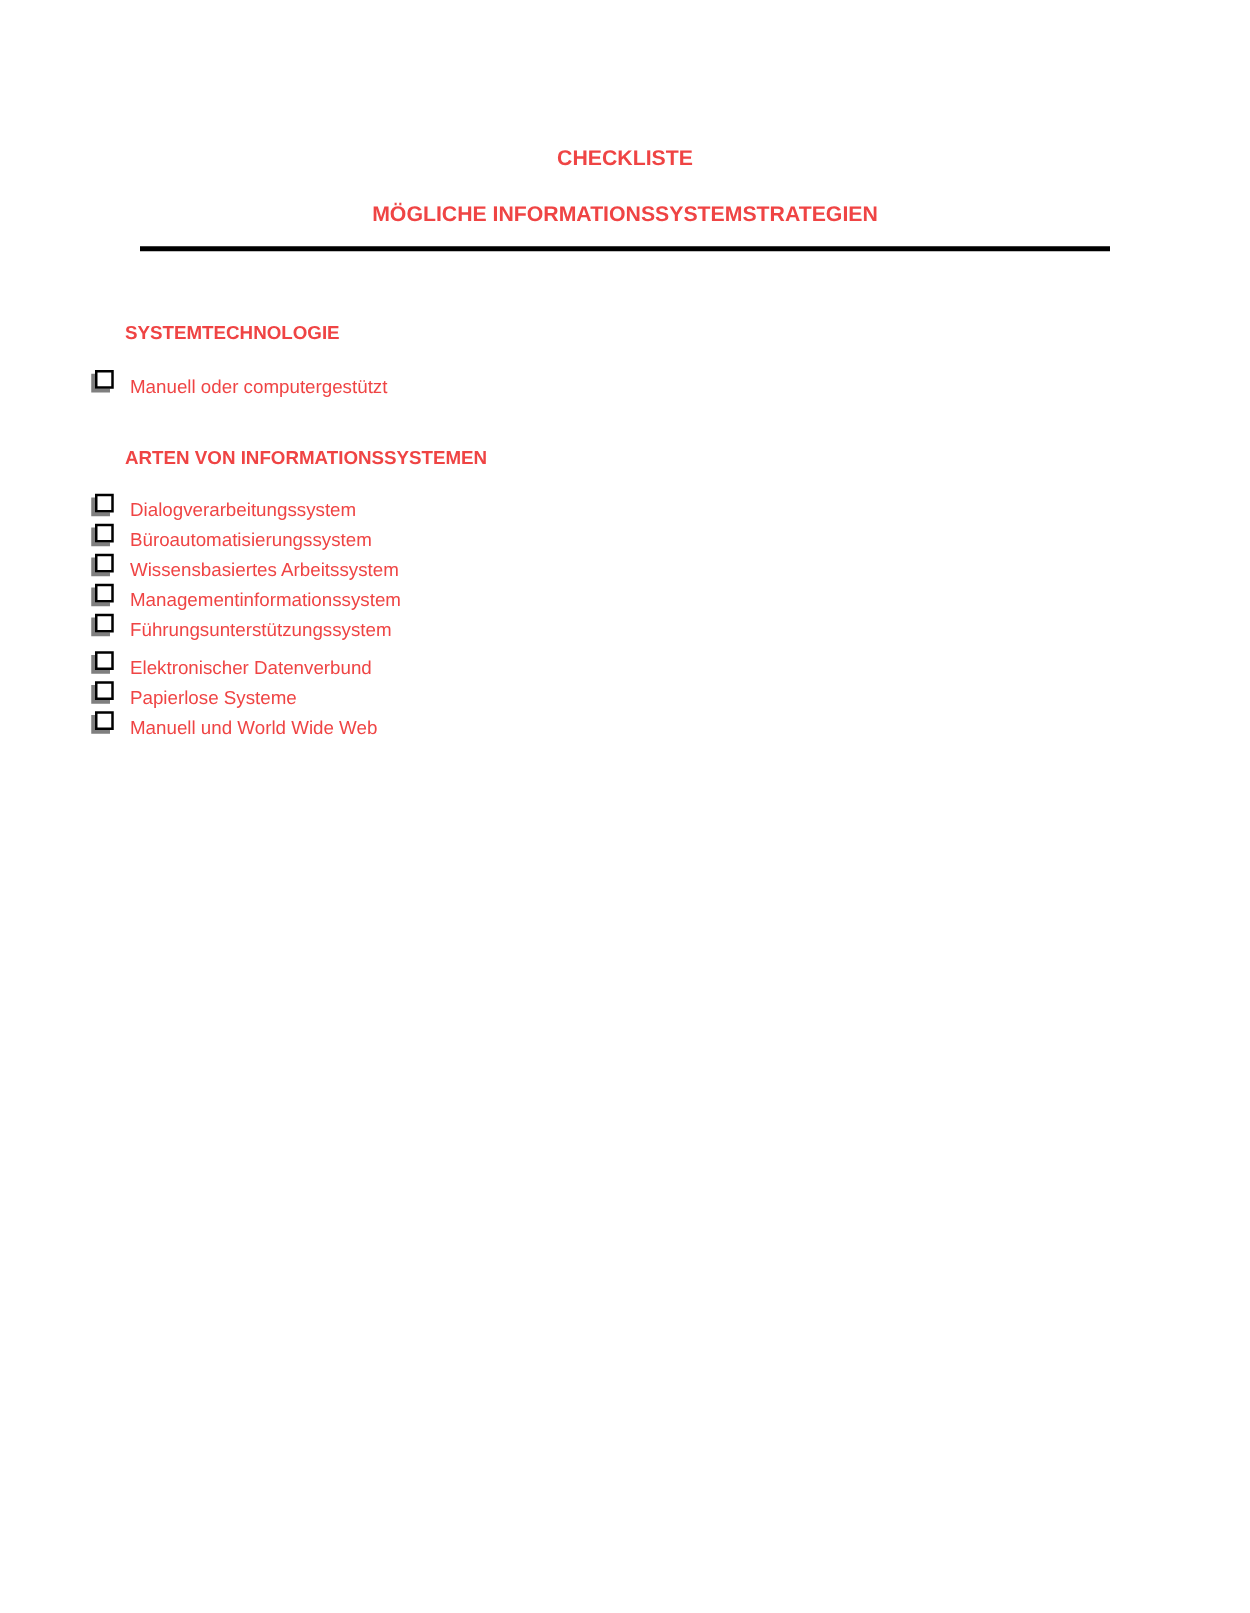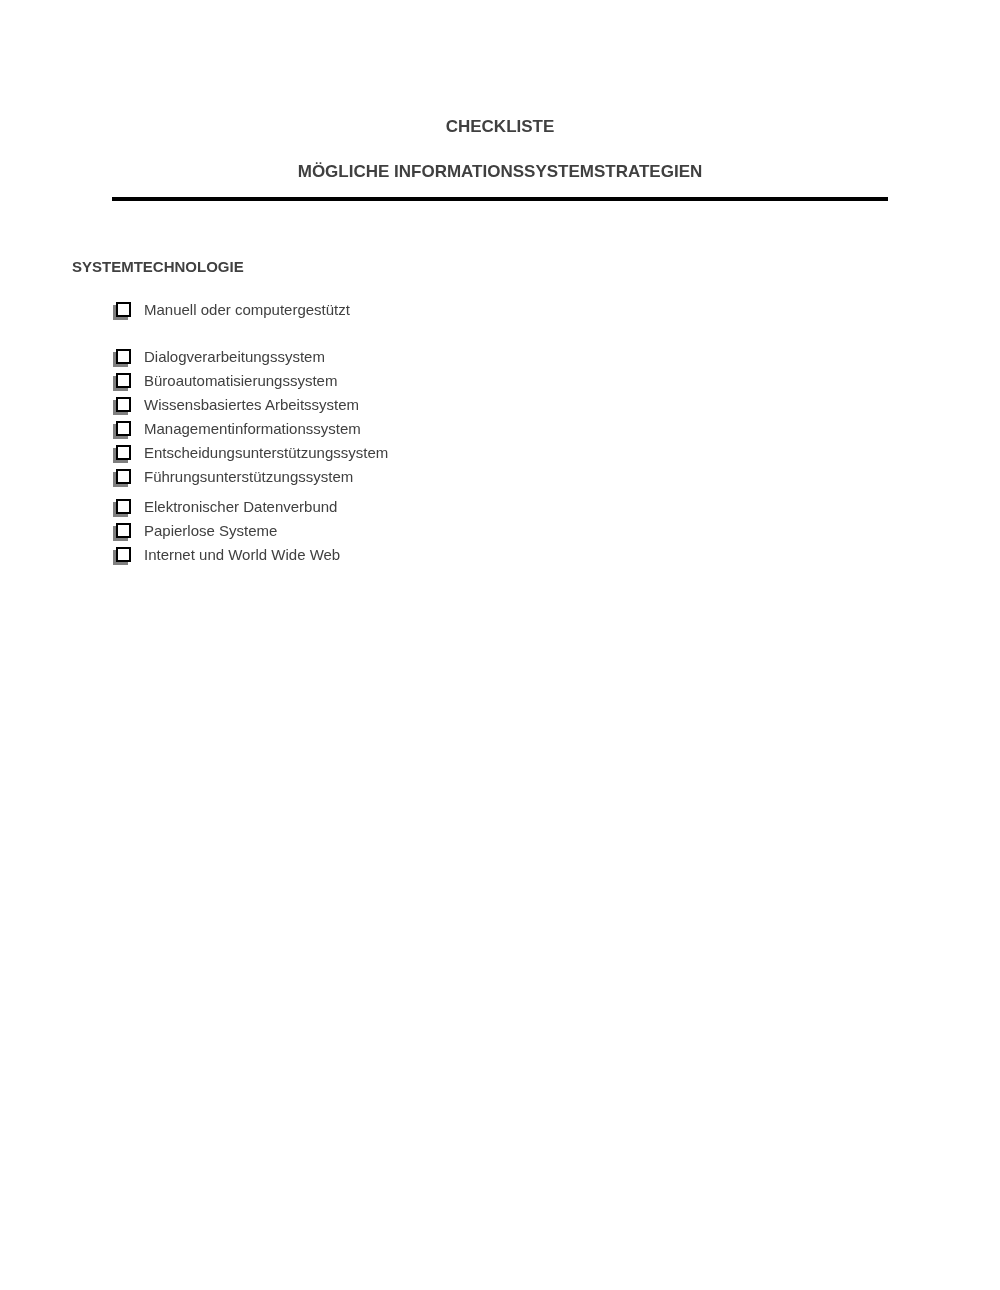--- a/index.html
+++ b/index.html
@@ -1,21 +1,21 @@
 <!DOCTYPE html>
 <html><head>
 <meta charset="utf-8">
 <style>
   html, body { margin: 0; padding: 0; background: #ffffff; }
   .page {
     position: relative;
     width: 1000px;
     height: 1290px;
     background: #ffffff;
-    color: #404040;
+    color: #ef4444;
     font-family: "Liberation Sans", sans-serif;
     overflow: hidden;
   }
   .doc-title {
     padding-top: 118px;
     text-align: center;
     font-weight: bold;
     font-size: 17px;
     line-height: 17px;
   }
@@ -26,36 +26,36 @@
     font-size: 17px;
     line-height: 17px;
   }
   .title-rule {
     margin: 17px 0 0 112px;
     width: 776px;
     height: 4px;
     background: #000000;
   }
   .section-heading {
-    margin-left: 72px;
+    margin-left: 100px;
     font-weight: bold;
     font-size: 15px;
     line-height: 15px;
   }
   #sec1 .section-heading { margin-top: 58px; }
   #sec1 .items { margin-top: 24px; }
   #sec2 .section-heading { margin-top: 37px; }
   #sec2 .items { margin-top: 23px; }
   #sec3 .section-heading { margin-top: 38px; }
   #sec3 .items { margin-top: 6px; }
   .item {
     display: flex;
-    align-items: center;
+    align-items: flex-start;
     height: 24px;
-    padding-left: 116px;
+    padding-left: 76px;
     font-size: 15px;
   }
   .checkbox {
     position: relative;
     flex: 0 0 auto;
     width: 11px;
     height: 11px;
     border: 2px solid #000000;
     background: #ffffff;
     box-shadow: -3px 3px 0 #7f7f7f;
@@ -77,58 +77,55 @@
     <div class="section-heading">SYSTEMTECHNOLOGIE</div>
     <div class="items">
       <div class="item">
         <span class="checkbox"></span>
         <span class="item-label">Manuell oder computergestützt</span>
       </div>
     </div>
   </div>
 
   <div class="section" id="sec2">
+    <div class="section-heading">ARTEN VON INFORMATIONSSYSTEMEN</div>
     <div class="items">
       <div class="item">
         <span class="checkbox"></span>
         <span class="item-label">Dialogverarbeitungssystem</span>
       </div>
       <div class="item">
         <span class="checkbox"></span>
         <span class="item-label">Büroautomatisierungssystem</span>
       </div>
       <div class="item">
         <span class="checkbox"></span>
         <span class="item-label">Wissensbasiertes Arbeitssystem</span>
       </div>
       <div class="item">
         <span class="checkbox"></span>
         <span class="item-label">Managementinformationssystem</span>
-      </div>
-      <div class="item">
-        <span class="checkbox"></span>
-        <span class="item-label">Entscheidungsunterstützungssystem</span>
       </div>
       <div class="item">
         <span class="checkbox"></span>
         <span class="item-label">Führungsunterstützungssystem</span>
       </div>
     </div>
   </div>
 
   <div class="section" id="sec3">
     <div class="items">
       <div class="item">
         <span class="checkbox"></span>
         <span class="item-label">Elektronischer Datenverbund</span>
       </div>
       <div class="item">
         <span class="checkbox"></span>
         <span class="item-label">Papierlose Systeme</span>
       </div>
       <div class="item">
         <span class="checkbox"></span>
-        <span class="item-label">Internet und World Wide Web</span>
+        <span class="item-label">Manuell und World Wide Web</span>
       </div>
     </div>
   </div>
 
 </div>
 
 </body></html>

